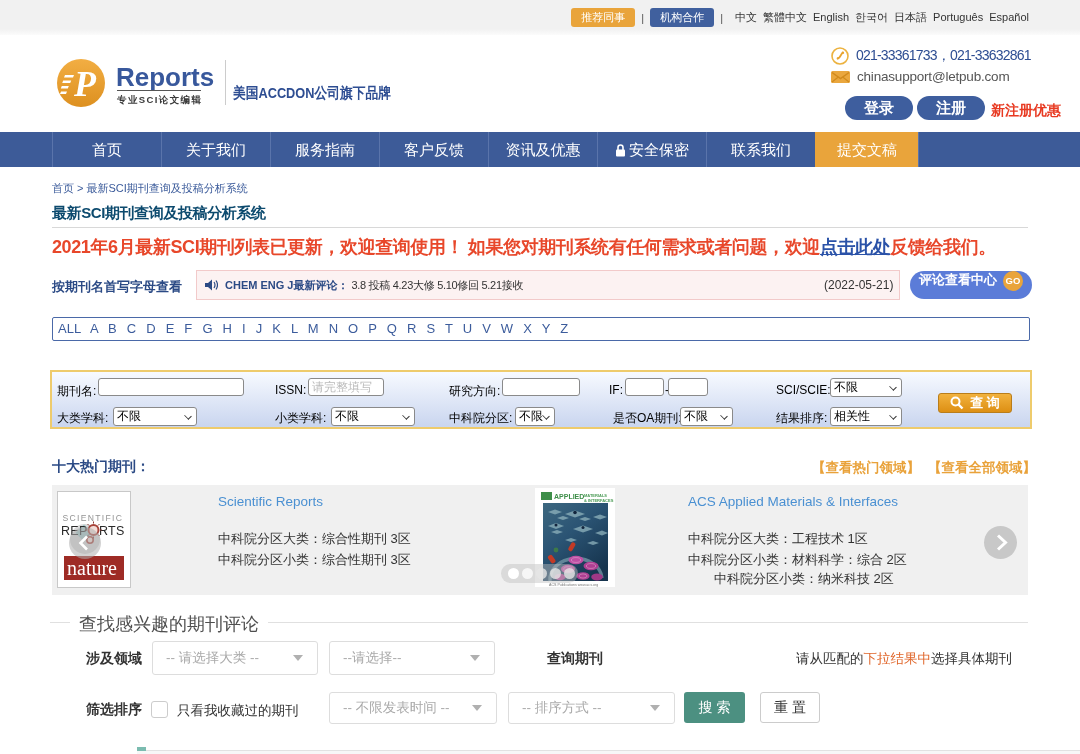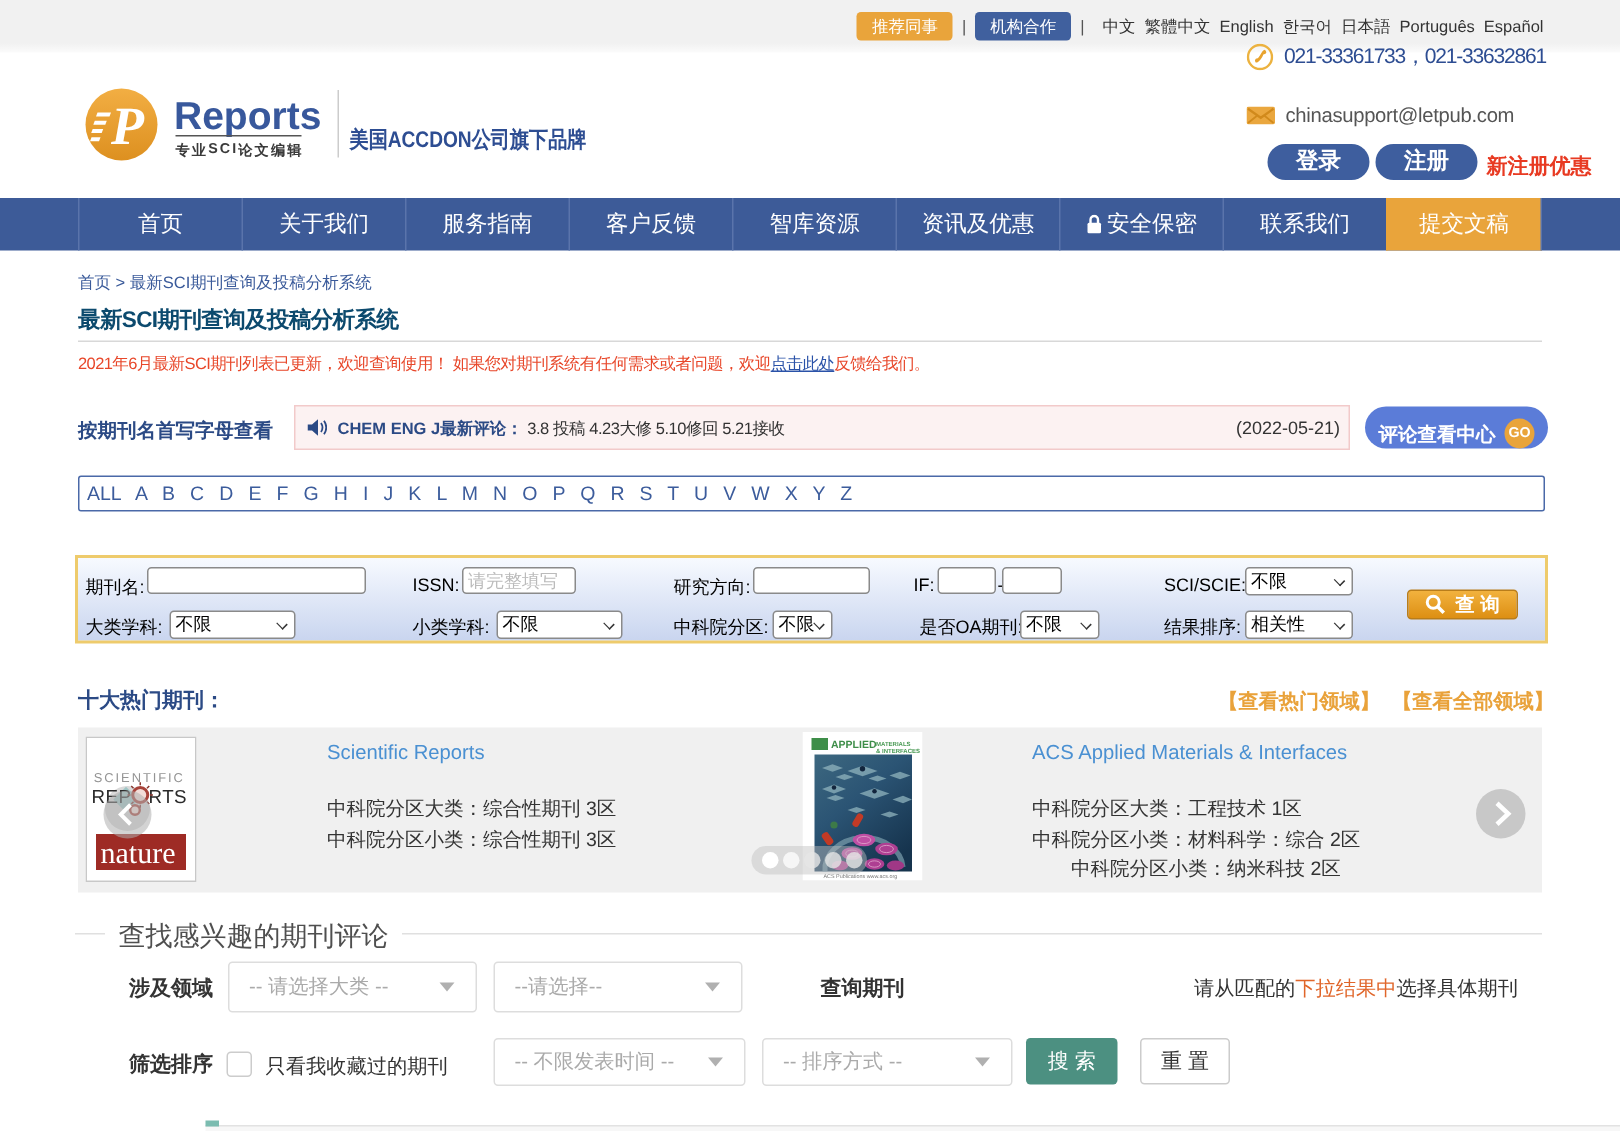--- a/index.html
+++ b/index.html
@@ -12,45 +12,45 @@
 .tb-btn { display:inline-block; padding:2px 10px; border-radius:3px; color:#fff; font-size:11px; }
 .tb-sep { margin:0 6px; color:#555; }
 .lang a { color:#333; text-decoration:none; margin-left:6px; }
 
 #logo-svg { left:55px; top:55px; }
 #letpub-txt { left:116px; top:62px; color:#38589c; font-size:26px; font-weight:bold; }
 #letpub-line { left:117px; top:90px; width:84px; height:1px; background:#555; }
 #letpub-tag { left:117px; top:94px; width:84px; color:#3a3a3a; font-size:9.5px; font-weight:bold; display:flex; justify-content:space-between; }
 #hdr-sep { left:225px; top:60px; width:1px; height:45px; background:#ccc; }
 #accdon { left:233px; top:84px; color:#2d4d92; font-size:15px; font-weight:bold; transform:scaleX(0.85); transform-origin:left; white-space:nowrap; }
-#phone-row { left:831px; top:29px; display:flex; align-items:center;text-align:center; }
+#phone-row { left:831px; top:47px; display:flex; align-items:center;text-align:center; }
 #phone-txt { color:#2d4d92; font-size:14px; letter-spacing:-0.8px; margin-left:7px; }
 #mail-row { left:831px; top:69px; display:flex; align-items:center; }
 #mail-txt { color:#555; font-size:13.5px; letter-spacing:-0.2px; margin-left:7px; }
 .hdr-btn { top:96px; width:68px; height:24px; background:#3e5e9e; border-radius:12px; color:#fff; font-size:15px; font-weight:bold; text-align:center; line-height:24px; }
 #newreg { left:991px; top:102px; color:#e83a22; font-size:14px; font-weight:bold; }
 
 #nav { left:0; top:132px; width:1080px; height:35px; background:#3d5b98; }
 #nav-inner { position:absolute; left:52px; top:0; height:35px; display:flex; }
 .nav-item { width:109px; height:35px; line-height:35px; text-align:center; color:#fff; font-size:15px; border-left:1px solid #5a74ab; }
 .nav-item:last-child { border-right:1px solid #5a74ab; }
 .nav-item.orange { background:#e9a43b; border-left-color:#e9a43b; width:104px; }
 
 #crumb { left:52px; top:181px; font-size:11px; color:#3a5a9a; }
 #pagetitle { left:52px; top:204px; color:#0c4a6e; font-size:15px; font-weight:bold; letter-spacing:-0.4px; }
 #titleline { left:52px; top:227px; width:976px; height:1px; background:#d8d8d8; }
-#notice { left:52px; top:235px; font-size:11px; letter-spacing:-0.4px; font-weight:normal; color:#e8472a; }
+#notice { left:52px; top:235px; font-size:18px; letter-spacing:-0.4px; font-weight:bold; color:#e8472a; }
 #notice a { color:#2a52a8; text-decoration:underline; }
 
 #abc-label { left:52px; top:278px; color:#2b4a85; font-size:13px; font-weight:bold; }
 #pinkbox { left:196px; top:270px; width:704px; height:30px; background:#fcf2f2; border:1px solid #f2caca; display:flex; align-items:center; }
 #pink-title { color:#2b4a85; font-size:11px; font-weight:bold; margin-left:7px; }
 #pink-body { color:#333; font-size:11px; letter-spacing:-0.3px; margin-left:3px; }
 #pink-date { position:absolute; left:627px; color:#333; font-size:12px; }
-#gobtn { left:910px; top:271px; width:122px; height:28px; background:#5b7cd8; border-radius:14px; color:#fff; font-size:13px; font-weight:bold; display:flex; align-items:flex-end; justify-content:center; }
+#gobtn { left:910px; top:271px; width:122px; height:28px; background:#5b7cd8; border-radius:14px; color:#fff; font-size:13px; font-weight:bold; display:flex; align-items:flex-start; justify-content:center; }
 #gobtn .go { width:20px; height:20px; background:#e9a43b; border-radius:50%; color:#fff; font-size:9.5px; font-weight:bold; text-align:center; line-height:20px; margin-left:6px; }
 
 #alpha { left:52px; top:317px; width:978px; height:24px; border:1px solid #4a69a8; border-radius:2px; color:#3c5c9c; font-size:13px; line-height:22px; padding-left:5px; word-spacing:6.45px; }
 
 #sform { left:50px; top:370px; width:982px; height:59px; border:2px solid #eecb6c; background:linear-gradient(#f7faff, #c9d5ef); }
 #sform .lbl { position:absolute; font-size:12px; color:#000; }
 #sform input, #sform .sel { position:absolute; background:#fff; border:1px solid #8a8a8a; border-radius:3px; font-size:12px; font-family:"Liberation Sans",sans-serif; padding-left:3px; }
 #sform .sel { display:flex; align-items:center; color:#000; }
 #sform .sel .chv { position:absolute; right:5px; top:5px; width:6px; height:6px; border-right:1.6px solid #333; border-bottom:1.6px solid #333; transform:rotate(45deg) scaleY(0.8); }
 #qbtn { left:886px; top:21px; width:74px; height:20px; background:linear-gradient(#f2b23e, #dd8f13); border:1px solid #b97d1a; border-radius:3px; color:#fff; font-size:13px; font-weight:bold; display:flex; align-items:center; justify-content:center; }
@@ -139,21 +139,20 @@
   <div class="abs hdr-btn" style="left:845px;">登录</div>
   <div class="abs hdr-btn" style="left:917px;">注册</div>
   <div class="abs" id="newreg">新注册优惠</div>
 
   <div class="abs" id="nav">
     <div id="nav-inner">
       <div class="nav-item">首页</div>
       <div class="nav-item">关于我们</div>
       <div class="nav-item">服务指南</div>
       <div class="nav-item">客户反馈</div>
-      <div class="nav-item">智库资源</div>
       <div class="nav-item">资讯及优惠</div>
       <div class="nav-item"><svg width="11" height="13" viewBox="0 0 11 13" style="vertical-align:-2px; margin-right:3px;">
             <rect x="1" y="5.5" width="9" height="7" rx="1" fill="#fff"></rect>
             <path d="M3 6 V3.5 a2.5 2.5 0 0 1 5 0 V6" fill="none" stroke="#fff" stroke-width="1.6"></path>
           </svg>安全保密</div>
       <div class="nav-item">联系我们</div>
       <div class="nav-item orange">提交文稿</div>
     </div>
   </div>
 

